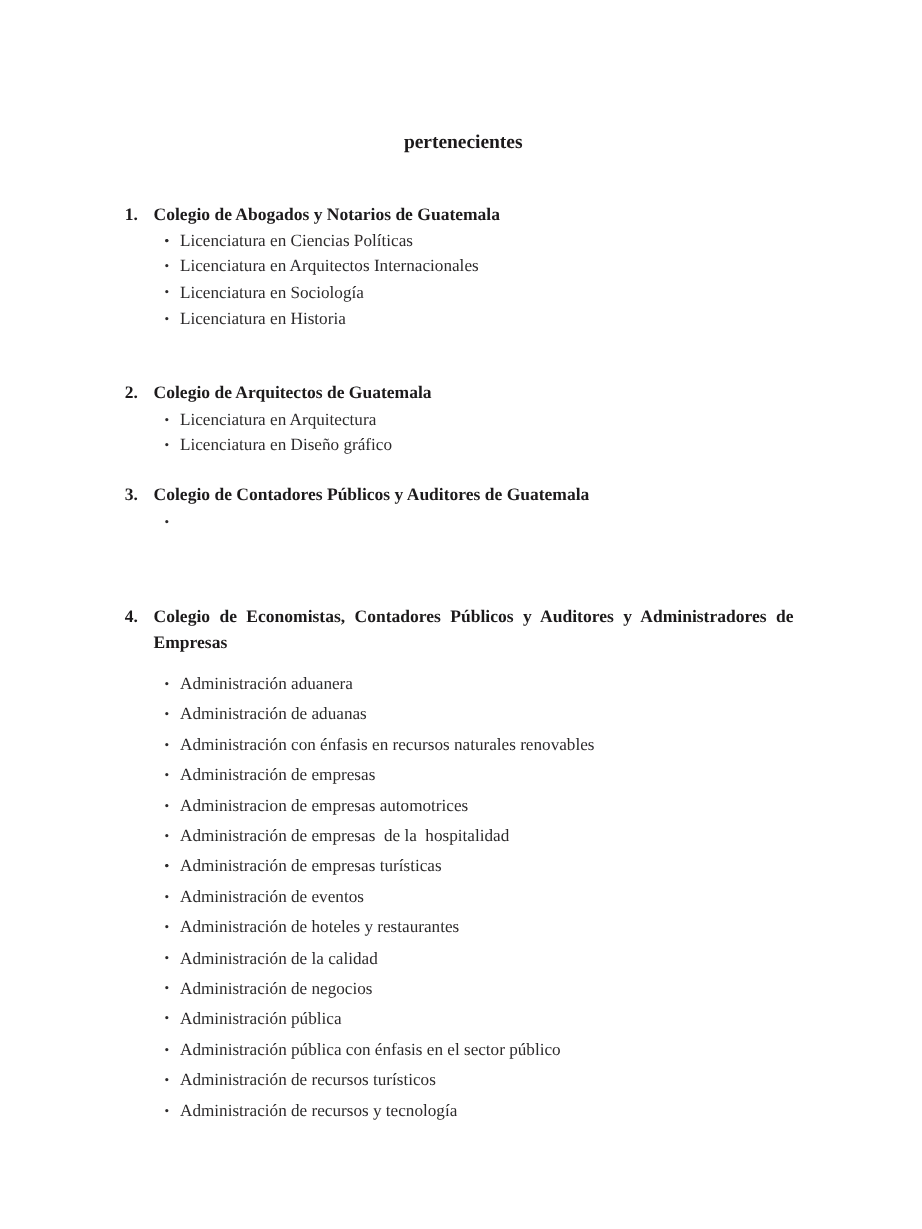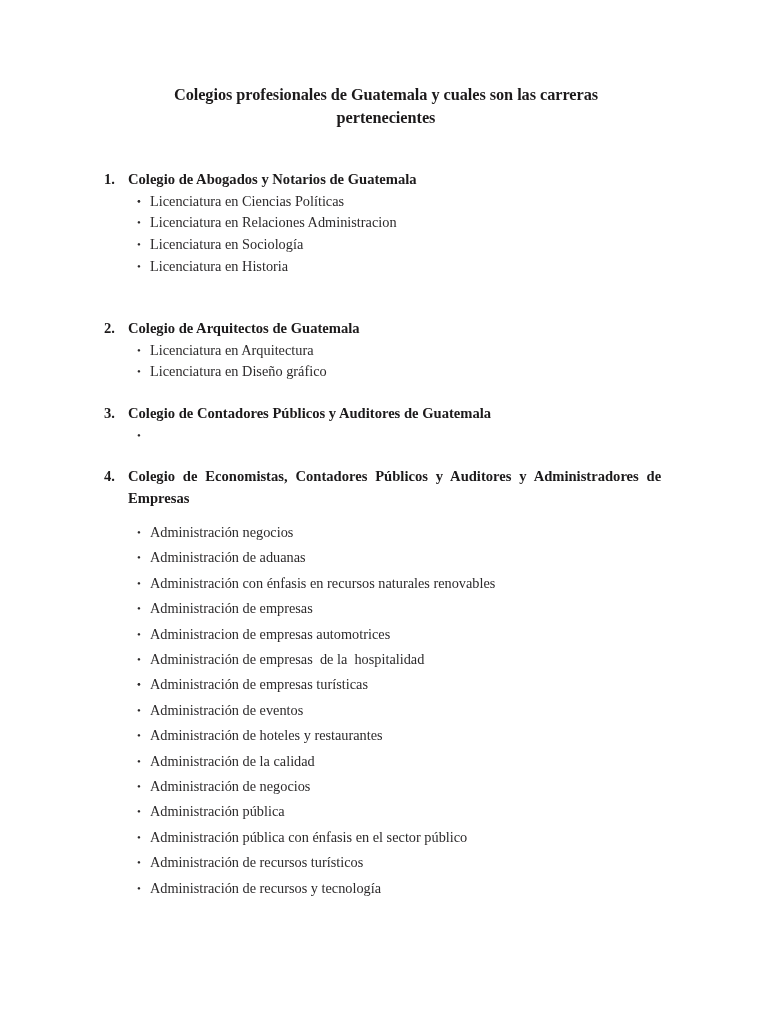--- a/index.html
+++ b/index.html
@@ -65,20 +65,21 @@
   }
 
   
   .sec-head.justified .sec-title {
     display: block;
     padding-left: 24px;
     width: 538px;
     text-align: justify;
     text-align-last: left;
     word-spacing: 4.2px;
+    margin-top: 38px;
   }
   .sec-head.justified .sec-title .line2 {
     display: block;
     word-spacing: normal;
   }
 
   
   ul.bullets {
     list-style: none;
     margin: 0;
@@ -111,34 +112,33 @@
   }
 
   .nowrap { white-space: pre; }
 </style>
 </head>
 <body>
 
 <div id="page">
 
   <div class="doc-title">
-    <span>Colegios profesionales de Guatemala y cuales son las carreras</span>
     <br>
     <span>pertenecientes</span>
   </div>
 
   <div class="section" style="top:169px;">
     <div class="sec-head">
       <span class="sec-num">1.</span>
       <span class="sec-title">Colegio de Abogados y Notarios de Guatemala</span>
     </div>
     <ul class="bullets tight">
       <li><span class="dot">•</span></li>
       <li><span class="dot">•</span><span>Licenciatura en Ciencias Políticas</span></li>
-      <li><span class="dot">•</span><span>Licenciatura en Relaciones Administracion</span></li>
+      <li><span class="dot">•</span><span>Licenciatura en Arquitectos Internacionales</span></li>
       <li><span class="dot">•</span><span>Licenciatura en Sociología</span></li>
       <li><span class="dot">•</span><span>Licenciatura en Historia</span></li>
     </ul>
   </div>
 
   <div class="section" style="top:318px;">
     <div class="sec-head">
       <span class="sec-num">2.</span>
       <span class="sec-title">Colegio de Arquitectos de Guatemala</span>
     </div>
@@ -160,21 +160,21 @@
 
   <div class="section" style="top:466px;">
     <div class="sec-head justified">
       <span class="sec-num">4.</span>
       <span class="sec-title">
         <span>Colegio de Economistas, Contadores Públicos y Auditores y Administradores de</span>
         <span class="line2">Empresas</span>
       </span>
     </div>
     <ul class="bullets loose" style="margin-top:11px;">
-      <li><span class="dot">•</span><span>Administración negocios</span></li>
+      <li><span class="dot">•</span><span>Administración aduanera</span></li>
       <li><span class="dot">•</span><span>Administración de aduanas</span></li>
       <li><span class="dot">•</span><span>Administración con énfasis en recursos naturales renovables</span></li>
       <li><span class="dot">•</span><span>Administración de empresas</span></li>
       <li><span class="dot">•</span><span>Administracion de empresas automotrices</span></li>
       <li><span class="dot">•</span><span class="nowrap">Administración de empresas  de la  hospitalidad</span></li>
       <li><span class="dot">•</span></li>
       <li><span class="dot">•</span><span>Administración de empresas turísticas</span></li>
       <li><span class="dot">•</span><span>Administración de eventos</span></li>
       <li><span class="dot">•</span><span>Administración de hoteles y restaurantes</span></li>
       <li><span class="dot">•</span><span>Administración de la calidad</span></li>

